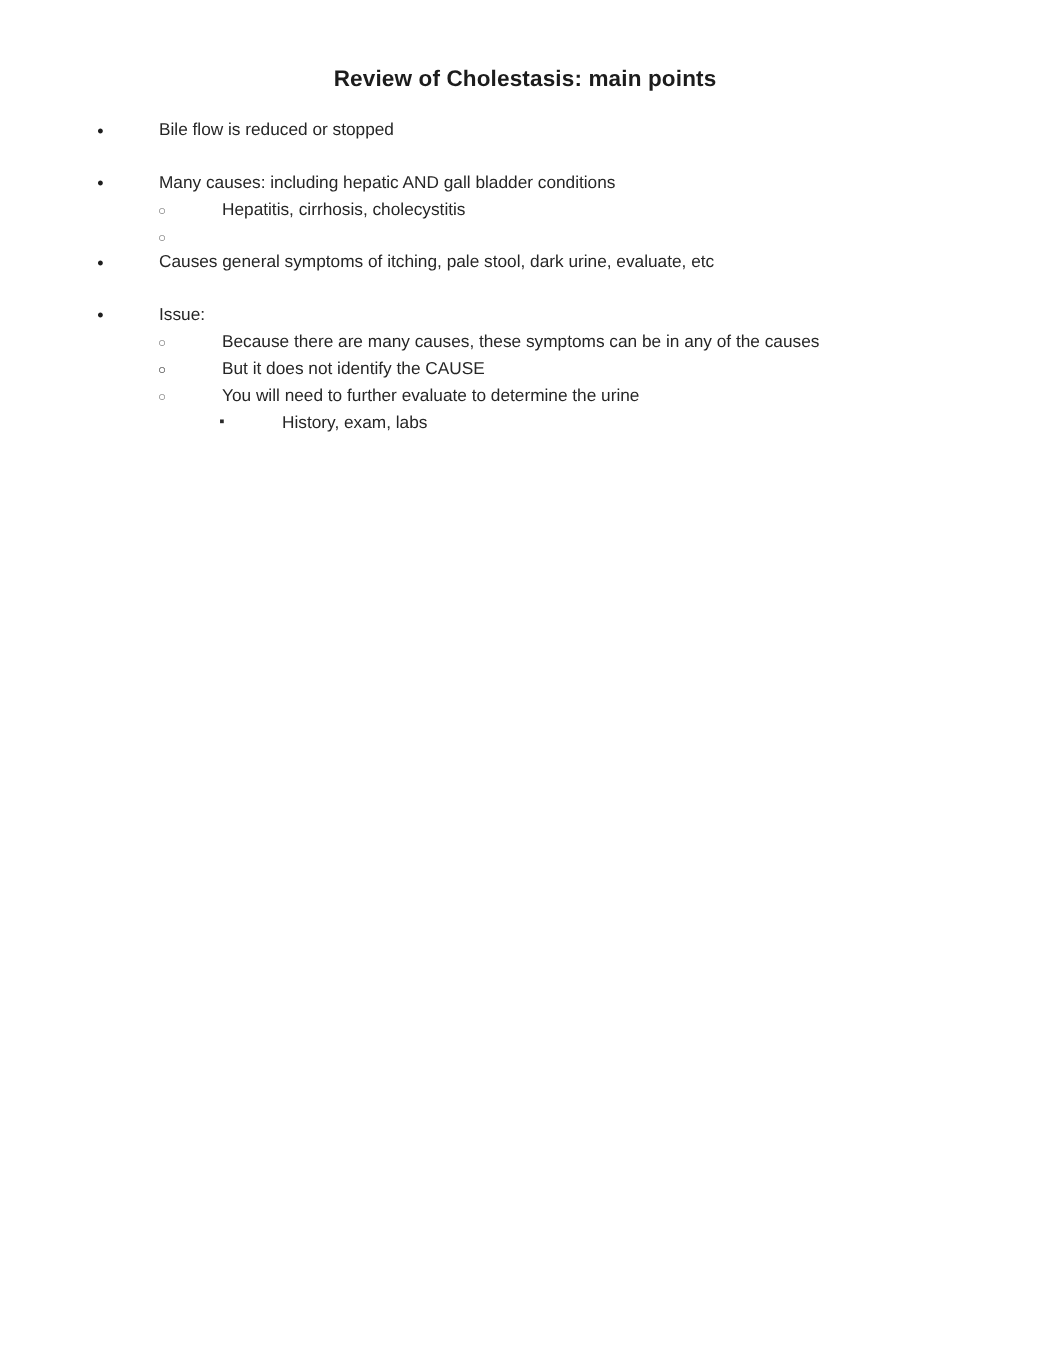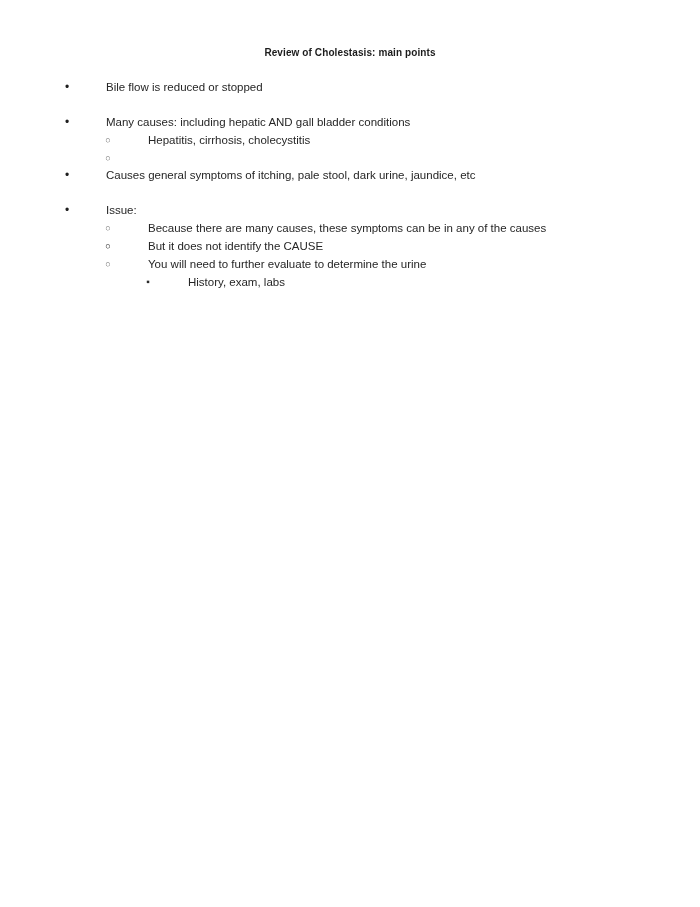--- a/index.html
+++ b/index.html
@@ -12,21 +12,21 @@
   }
   .page {
     position: relative;
     width: 700px;
     height: 907px;
     background: #ffffff;
     padding-top: 44px;
   }
   .title {
     text-align: center;
-    font-size: 10px;
+    font-size: 15px;
     font-weight: bold;
     line-height: 17px;
     color: #1c1c1c;
     letter-spacing: 0.1px;
   }
   .outline {
     margin-top: 9px;
     font-size: 11.5px;
     line-height: 18px;
   }
@@ -51,21 +51,21 @@
 </head>
 <body>
 
 <div class="page">
   <h1 class="title">Review of Cholestasis: main points</h1>
   <div class="outline" id="outline">
       <div class="item l1"><span class="marker">•</span><span class="item-text">Bile flow is reduced or stopped</span></div>
       <div class="item l1"><span class="marker">•</span><span class="item-text">Many causes: including hepatic AND gall bladder conditions</span></div>
       <div class="item l2"><span class="marker">○</span><span class="item-text">Hepatitis, cirrhosis, cholecystitis</span></div>
       <div class="item l2"><span class="marker">○</span></div>
-      <div class="item l1"><span class="marker">•</span><span class="item-text">Causes general symptoms of itching, pale stool, dark urine, jaundice, etc</span></div>
+      <div class="item l1"><span class="marker">•</span><span class="item-text">Causes general symptoms of itching, pale stool, dark urine, evaluate, etc</span></div>
       <div class="item l1"><span class="marker">•</span><span class="item-text">Issue:</span></div>
       <div class="item l2"><span class="marker">○</span><span class="item-text">Because there are many causes, these symptoms can be in any of the causes</span></div>
       <div class="item l2"><span class="marker">○</span></div>
       <div class="item l2"><span class="marker">○</span><span class="item-text">But it does not identify the CAUSE</span></div>
       <div class="item l2"><span class="marker">○</span><span class="item-text">You will need to further evaluate to determine the urine</span></div>
       <div class="item l3"><span class="marker">▪</span><span class="item-text">History, exam, labs</span></div>
     </div>
 </div>
 
 </body></html>

